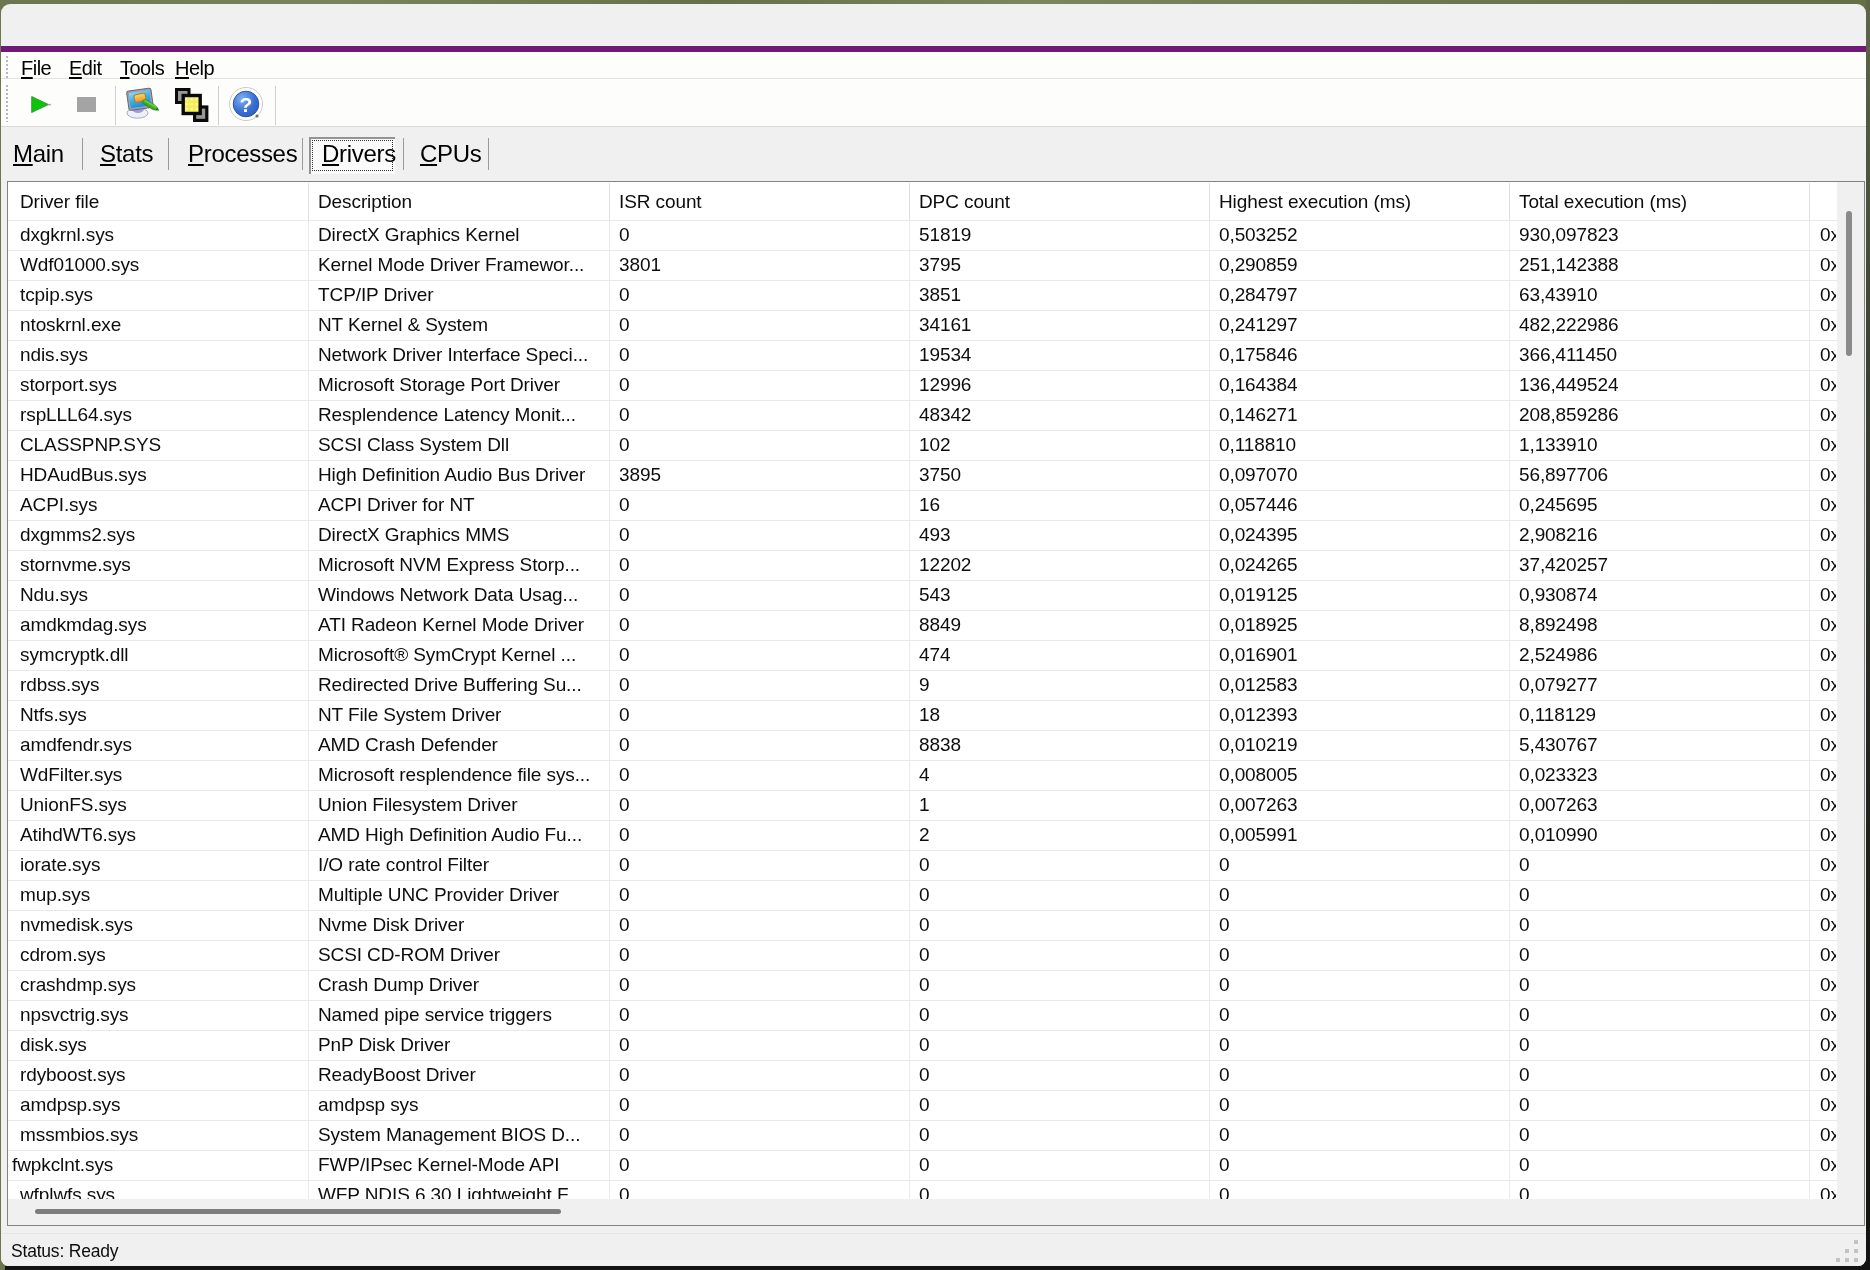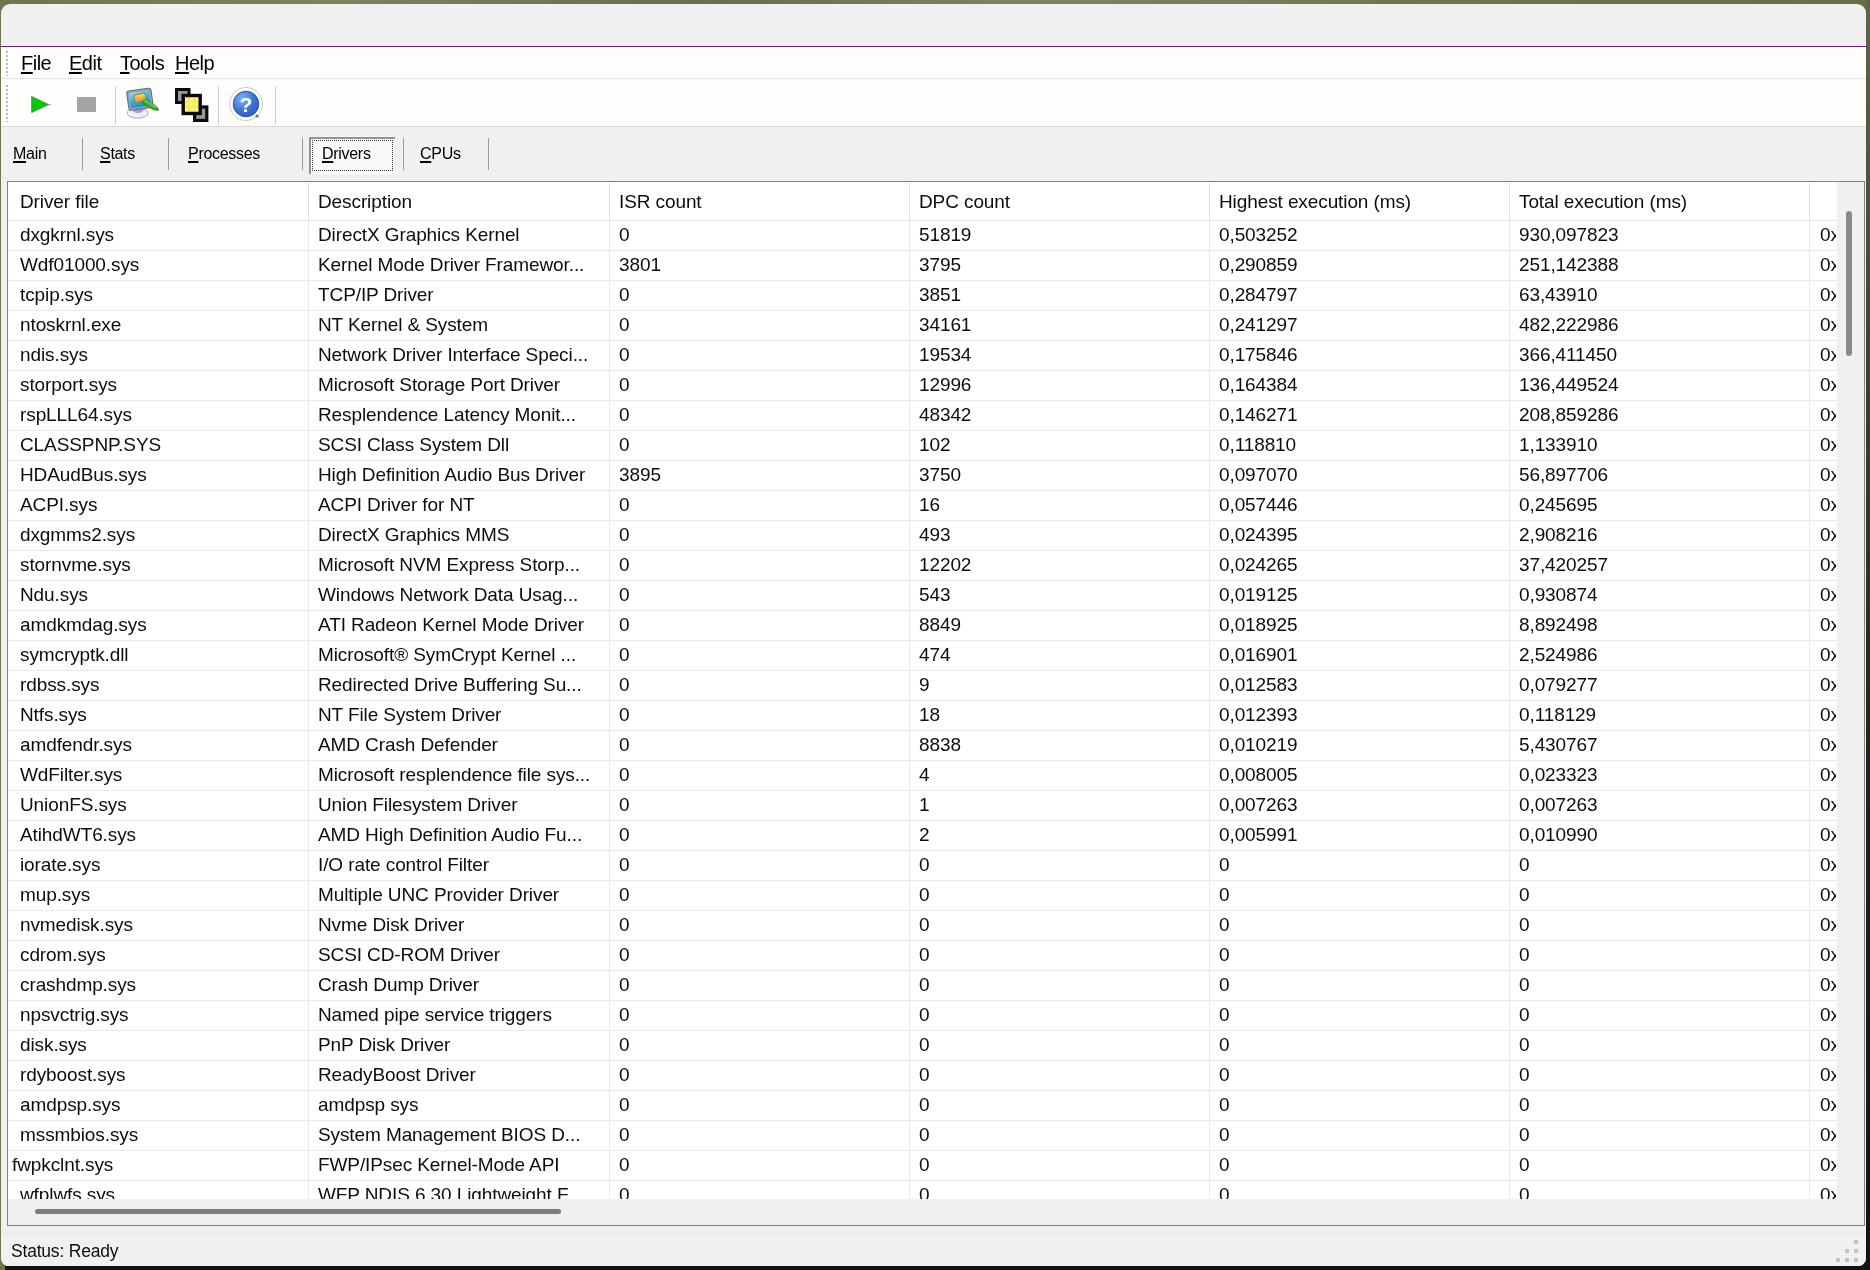--- a/index.html
+++ b/index.html
@@ -11,32 +11,32 @@
   #bottomedge { position:absolute; left:5px; top:1266px; width:1865px; height:4px; background:#131313; }
   #win { position:absolute; left:1px; top:4px; width:1865px; height:1262px;
      background:#f0f0f0; border-radius:9px 9px 8px 8px; overflow:hidden; }
   
   #titlebar { position:absolute; left:0; top:0; width:100%; height:42px; background:#f2f3ea; }
   #title { position:absolute; left:45px; top:-2px; height:42px; line-height:44px; font-size:18px; color:#1c1c1c; }
   #appicon { position:absolute; left:12px; top:10px; }
   #wctl { position:absolute; left:1615px; top:0; }
   
   #menubar { position:absolute; left:0; top:42px; width:100%; height:33px; background:#fdfdfc;
-      border-top:1px solid #701a75; border-bottom:1px solid #e2e2e2; }
+      border-top:6px solid #701a75; border-bottom:1px solid #e2e2e2; }
   .grip { position:absolute; width:2px;
       background:repeating-linear-gradient(180deg,#b5b9bd 0 2px,rgba(0,0,0,0) 2px 4px); }
   .mi { position:absolute; top:0; height:31px; line-height:32px; font-size:20px; color:#000; letter-spacing:-0.5px; }
   .ul { text-decoration:underline; text-underline-offset:2px; text-decoration-thickness:1.5px; }
   
   #toolbar { position:absolute; left:0; top:75px; width:100%; height:48px; background:#fdfdfc;
       border-bottom:1px solid #d8d8d8; }
   .tsep { position:absolute; top:7px; width:1px; height:39px; background:#cfcfcf; }
   
   #tabstrip { position:absolute; left:0; top:123px; width:100%; height:54px; background:#f0f0f0; }
-  .tab { position:absolute; top:11px; height:32px; line-height:32px; font-size:16px; color:#000; letter-spacing:-0.3px; }
+  .tab { position:absolute; top:11px; height:32px; line-height:32px; font-size:24px; color:#000; letter-spacing:-0.3px; }
   .tabsep { position:absolute; top:11px; width:1px; height:32px; background:#9a9a9a; }
   #seltab { position:absolute; left:308px; top:10px; width:86px; height:37px; background:#fafafa;
       border-top:2px solid #939393; border-left:2px solid #939393; }
   #focusrect { position:absolute; left:312px; top:14px; width:79px; height:29px;
       outline:1px dotted #333; }
   
   #table { position:absolute; left:6px; top:177px; width:1858px; height:1045px;
       border:1px solid #828282; background:#fff; }
   #hdr { position:absolute; left:0; top:0; width:1829px; height:38px; background:#fff; overflow:hidden; }
   #hdr .c { line-height:40px; }

